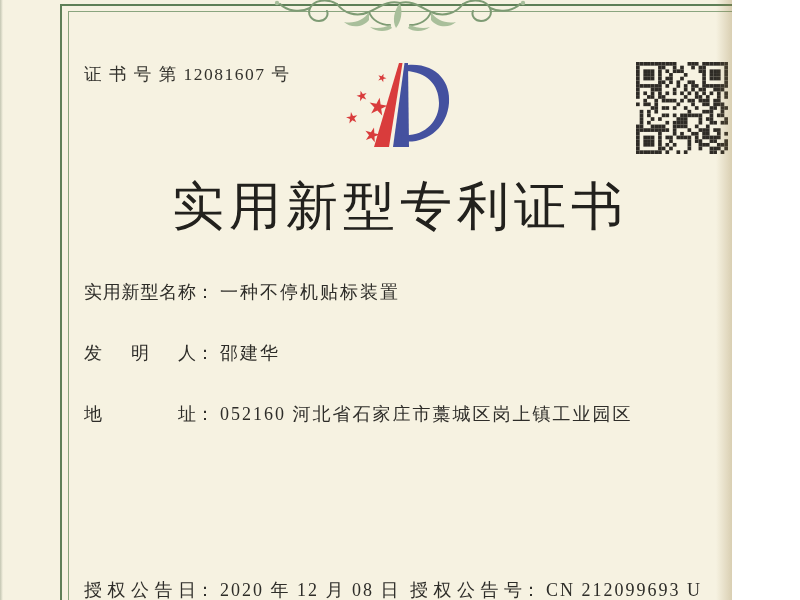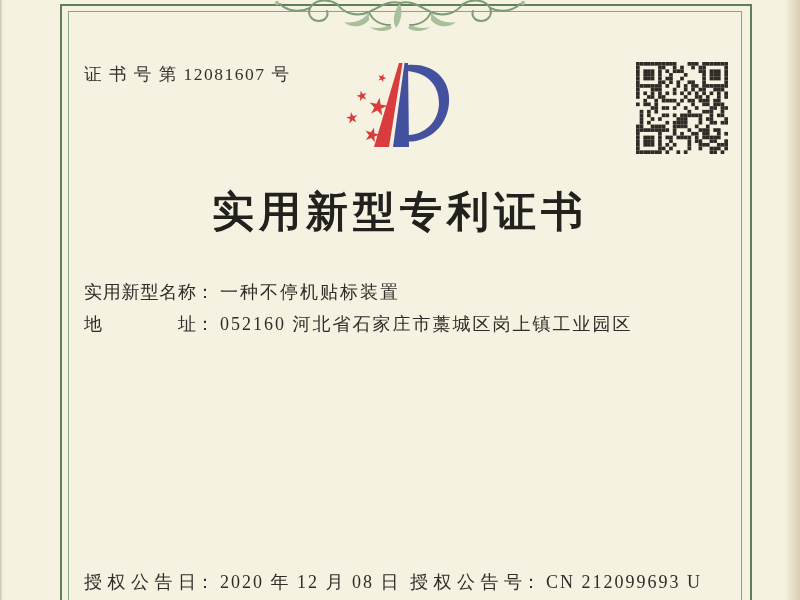--- a/index.html
+++ b/index.html
@@ -1,42 +1,42 @@
 <!DOCTYPE html>
 <html><head>
 <meta charset="utf-8">
 <style>
   html,body{margin:0;padding:0;}
   body{width:800px;height:600px;overflow:hidden;
        font-family:"Liberation Serif","DejaVu Serif",serif;}
-  .paper{position:relative;width:800px;height:600px;background:#f6f2e1;overflow:hidden;}
+  .paper{position:relative;width:732px;height:600px;background:#f6f2e1;overflow:hidden;}
   .edge-right{position:absolute;top:0;right:0;width:16px;height:600px;
               background:linear-gradient(to right,rgba(150,125,70,0),rgba(150,125,70,.30));}
   .edge-left{position:absolute;top:0;left:0;width:3px;height:600px;
              background:linear-gradient(to right,rgba(100,115,90,.35),rgba(100,115,90,0));}
   .frame-outer{position:absolute;left:60px;top:4px;width:688px;height:620px;
                border:2px solid #5e7f57;}
   .frame-inner{position:absolute;left:68px;top:11px;width:672px;height:613px;
                border:1.5px solid #8aa57f;}
   .ornament{position:absolute;left:260px;top:-2px;}
   .cert-no{position:absolute;left:84px;top:62px;font-size:17.5px;color:#33322d;
            letter-spacing:1.5px;}
   .logo{position:absolute;left:338px;top:50px;}
   .qr{position:absolute;left:636px;top:62px;}
-  .title{position:absolute;left:0;top:184px;width:800px;margin:0;text-align:center;
-         font-size:42px;font-weight:bold;color:#22211d;letter-spacing:5px;}
-  .fields{position:absolute;left:84px;top:283px;display:flex;flex-direction:column;gap:14px;}
+  .title{position:absolute;left:0;top:172px;width:800px;margin:0;text-align:center;
+         font-size:52px;font-weight:normal;color:#22211d;letter-spacing:5px;}
+  .fields{position:absolute;left:84px;top:283px;display:flex;flex-direction:column;gap:43px;}
   .field-row{font-size:18px;color:#2e2d29;white-space:nowrap;line-height:1;}
   .flabel{display:inline-block;width:112px;text-align:justify;text-align-last:justify;
           vertical-align:bottom;}
   .colon{display:inline-block;margin-right:6px;}
   .fvalue{letter-spacing:2px;}
   .footer-row{position:absolute;left:84px;top:569px;width:680px;font-size:18px;
               color:#2e2d29;white-space:nowrap;line-height:1;}
-  .footer-item{position:absolute;top:4px;}
+  .footer-item{position:absolute;top:12px;}
   .footer-item.second{left:326px;}
 </style>
 </head>
 <body>
 
 <div class="paper">
 
   <div class="frame-outer"></div>
   <div class="frame-inner"></div>
 
@@ -407,20 +407,21 @@
         <rect x="77.28" y="88.32" width="3.68" height="3.68"></rect>
         <rect x="84.64" y="88.32" width="3.68" height="3.68"></rect>
       </g>
   </svg>
 
   <h1 class="title">实用新型专利证书</h1>
 
   <div class="fields">
   <div class="field-row"><span class="flabel">实用新型名称</span><span class="colon">：</span><span class="fvalue">一种不停机贴标装置</span></div>
 
+  <div class="field-row"><span class="flabel">发明人</span><span class="colon">：</span><span class="fvalue">邵建华</span></div>
 
 
 
 
   <div class="field-row"><span class="flabel">地址</span><span class="colon">：</span><span class="fvalue">052160 河北省石家庄市藁城区岗上镇工业园区</span></div>
 </div>
 
   <div class="footer-row">
   <span class="footer-item"><span class="flabel">授权公告日</span><span class="colon">：</span><span class="fvalue">2020 年 12 月 08 日</span></span>
 

